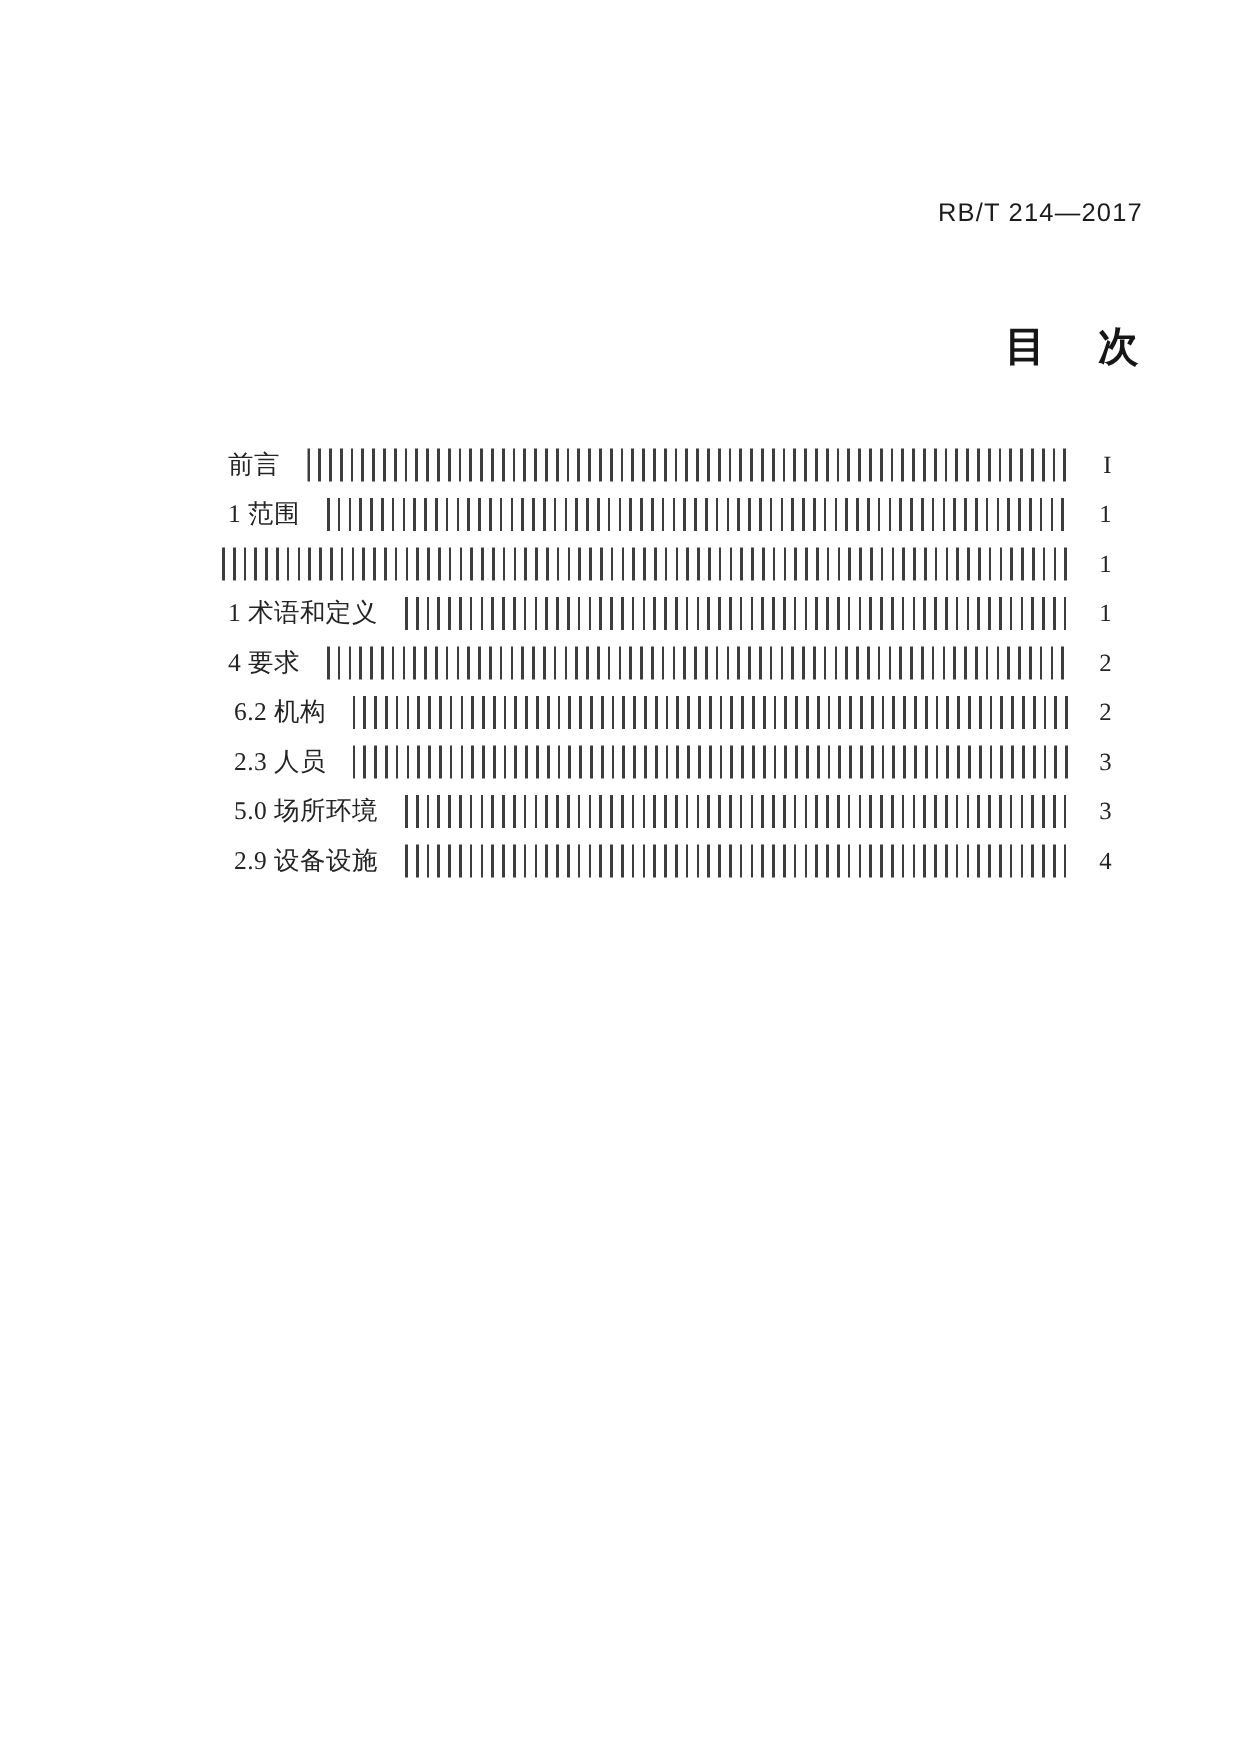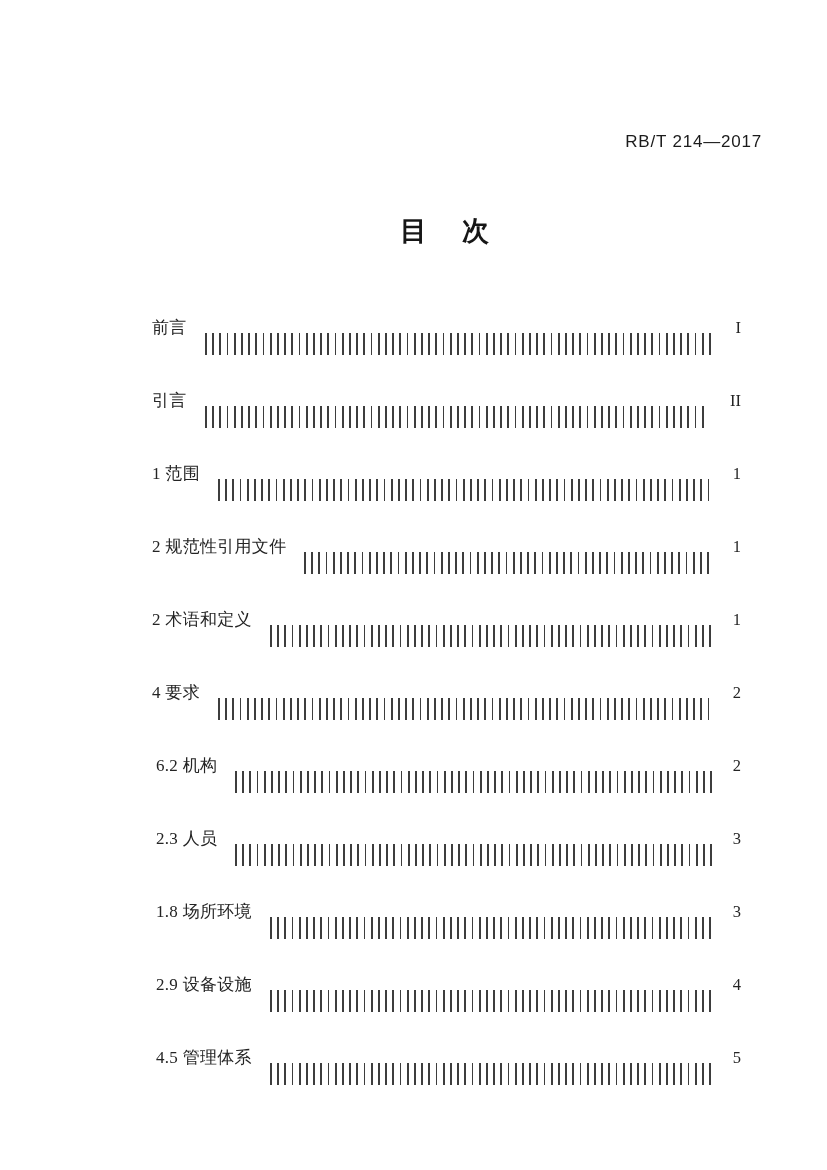--- a/index.html
+++ b/index.html
@@ -23,41 +23,40 @@
     font-weight: 500;
     letter-spacing: 0.8px;
     color: #1b1b1b;
     white-space: pre;
   }
   .toc-title {
     position: absolute;
     top: 180px;
     left: 97px;
     width: 655px;
-    text-align: center;
+    text-align: right;
     font-family: "Liberation Sans", "DejaVu Sans", sans-serif;
     font-size: 27px;
     font-weight: 600;
     letter-spacing: 4px;
     color: #161616;
     white-space: pre;
   }
   .toc {
     position: absolute;
     top: 260px;
     left: 97px;
     width: 655px;
   }
   .toc-row {
     display: flex;
-    align-items: flex-end;
+    align-items: center;
     height: 33px;
     line-height: 33px;
     font-size: 17px;
-    margin-top: 40px;
   }
   .toc-row.indent-1 { padding-left: 15px; }
   .toc-label {
     white-space: pre;
     color: #242424;
     letter-spacing: 0.3px;
   }
   .toc-dots {
     flex: 1 1 auto;
     height: 2px;
@@ -80,63 +79,52 @@
 
   <h1 class="toc-title">目　次</h1>
 
   <div class="toc">
       <div class="toc-row">
     <span class="toc-label">前言</span>
     <span class="toc-dots"></span>
     <span class="toc-page">I</span>
   </div>
       <div class="toc-row">
-    <span class="toc-label">引言</span>
-    <span class="toc-dots"></span>
-    <span class="toc-page">II</span>
-  </div>
-      <div class="toc-row">
     <span class="toc-label">1 范围</span>
     <span class="toc-dots"></span>
     <span class="toc-page">1</span>
   </div>
       <div class="toc-row">
-    <span class="toc-label">2 规范性引用文件</span>
     <span class="toc-dots"></span>
     <span class="toc-page">1</span>
   </div>
       <div class="toc-row">
-    <span class="toc-label">2 术语和定义</span>
+    <span class="toc-label">1 术语和定义</span>
     <span class="toc-dots"></span>
     <span class="toc-page">1</span>
   </div>
       <div class="toc-row">
     <span class="toc-label">4 要求</span>
     <span class="toc-dots"></span>
     <span class="toc-page">2</span>
   </div>
       <div class="toc-row indent-1">
     <span class="toc-label">6.2 机构</span>
     <span class="toc-dots"></span>
     <span class="toc-page">2</span>
   </div>
       <div class="toc-row indent-1">
     <span class="toc-label">2.3 人员</span>
     <span class="toc-dots"></span>
     <span class="toc-page">3</span>
   </div>
       <div class="toc-row indent-1">
-    <span class="toc-label">1.8 场所环境</span>
+    <span class="toc-label">5.0 场所环境</span>
     <span class="toc-dots"></span>
     <span class="toc-page">3</span>
   </div>
       <div class="toc-row indent-1">
     <span class="toc-label">2.9 设备设施</span>
     <span class="toc-dots"></span>
     <span class="toc-page">4</span>
   </div>
-      <div class="toc-row indent-1">
-    <span class="toc-label">4.5 管理体系</span>
-    <span class="toc-dots"></span>
-    <span class="toc-page">5</span>
-  </div>
     </div>
 </div>
 
 </body></html>

